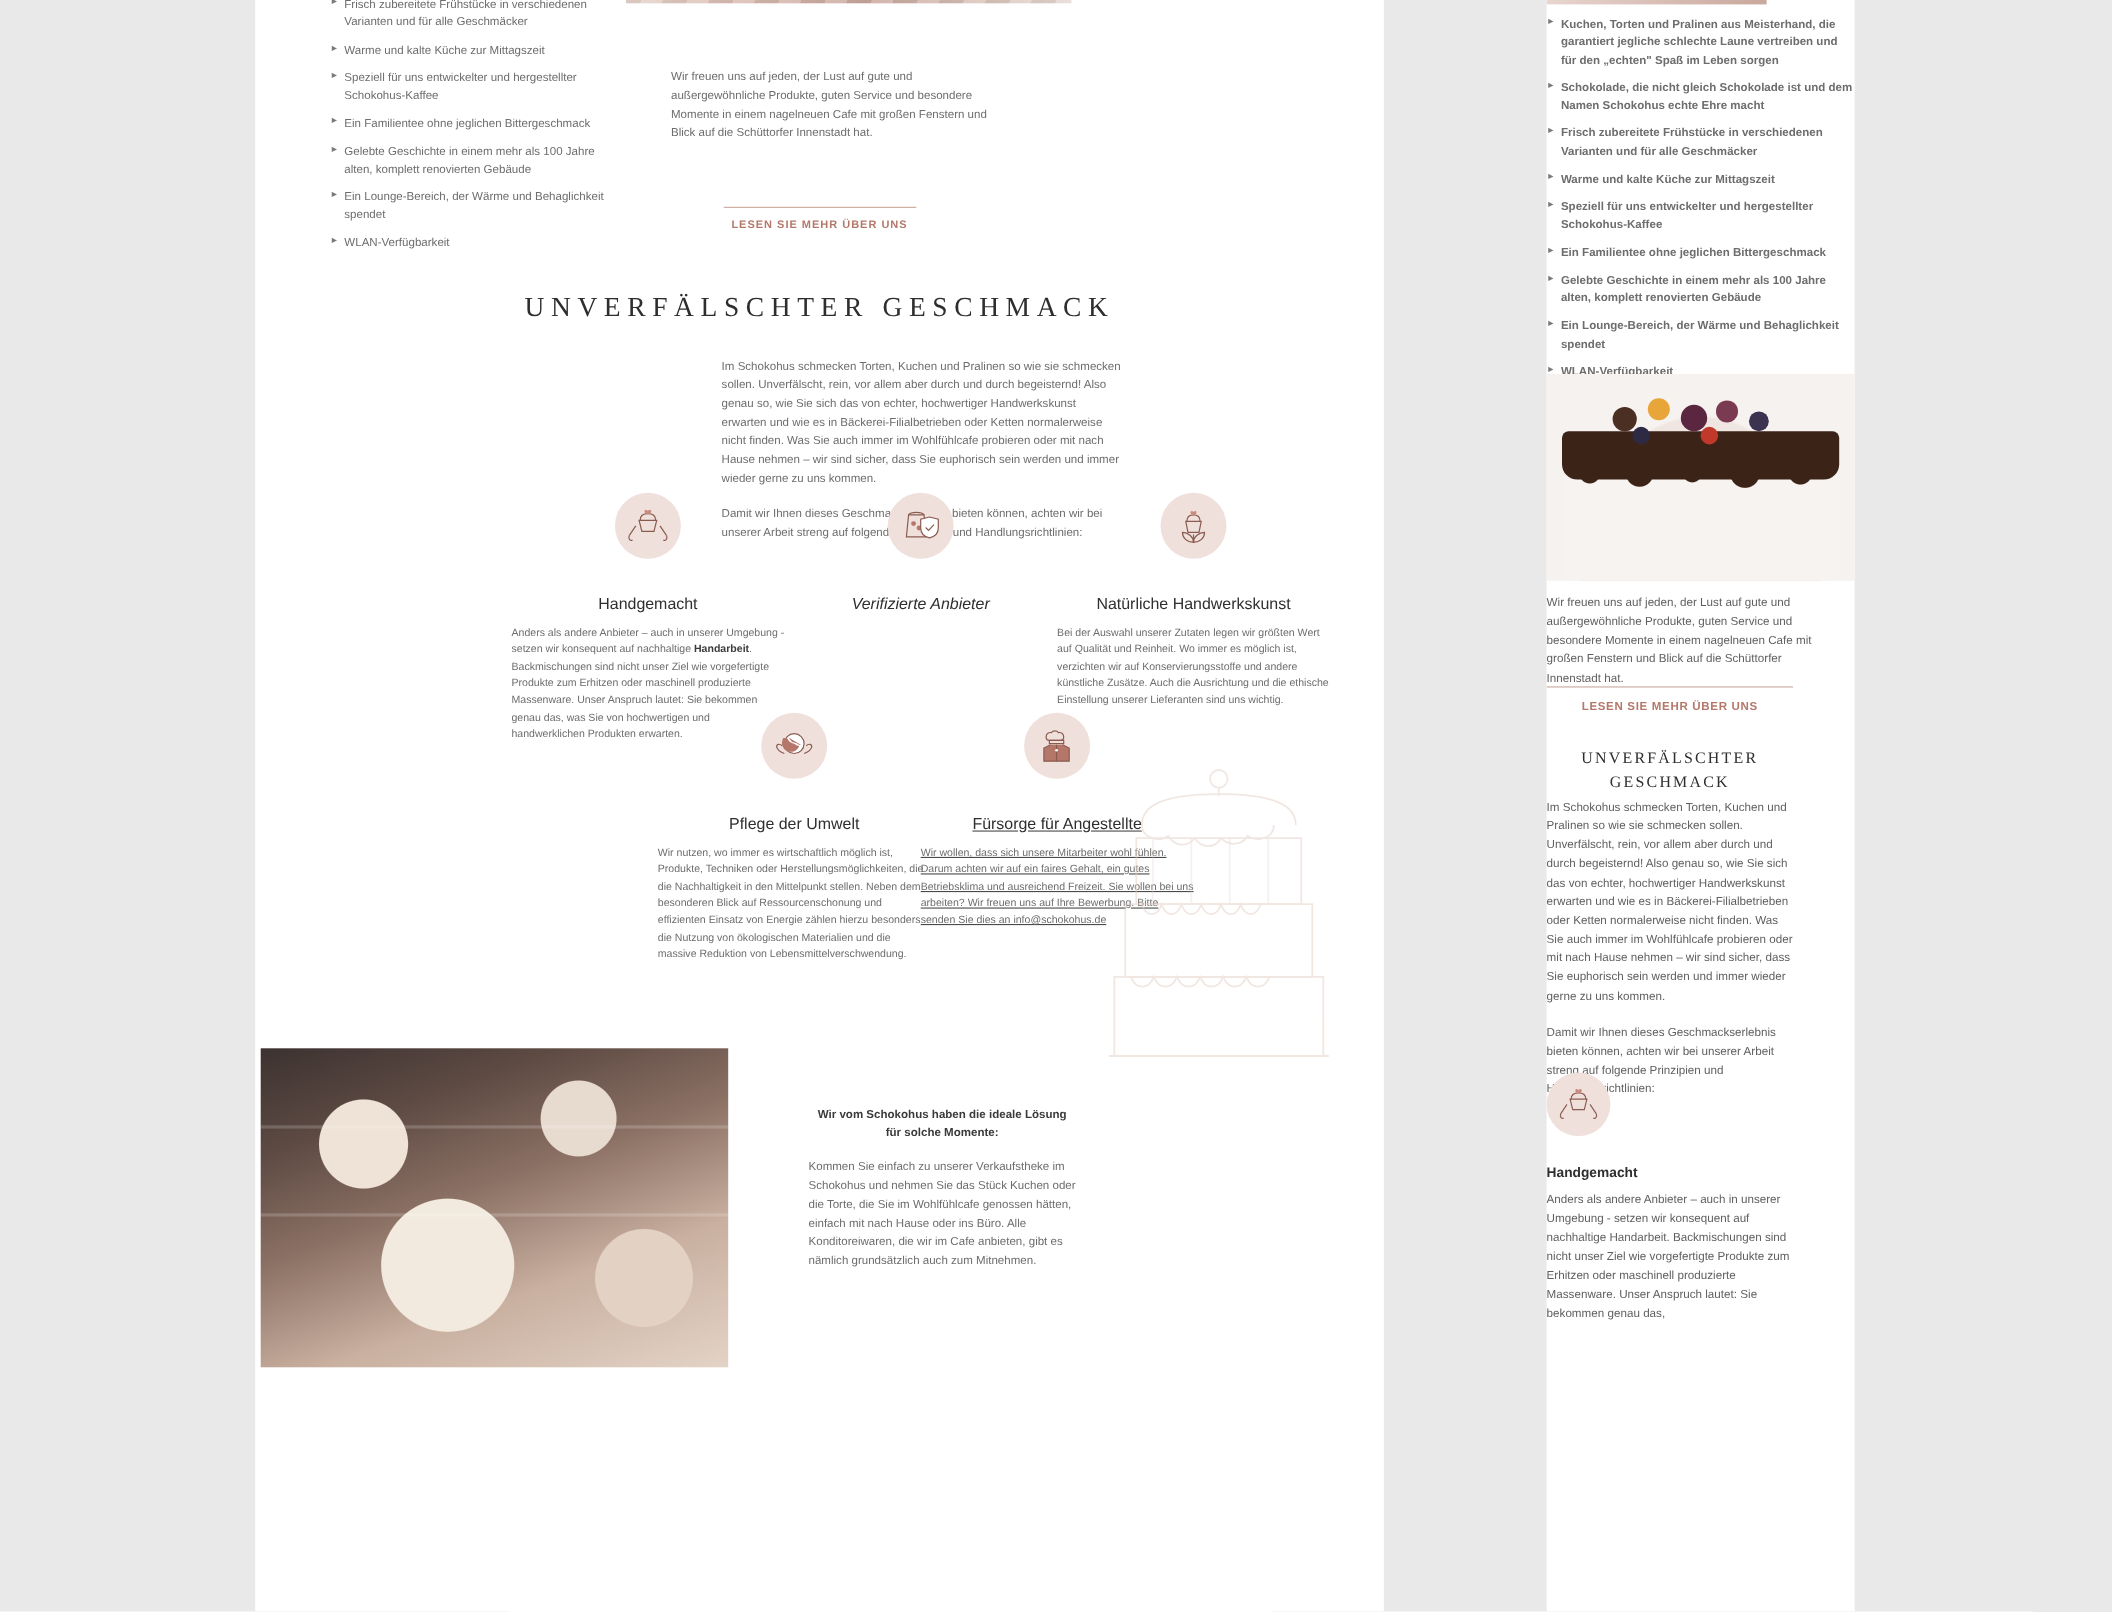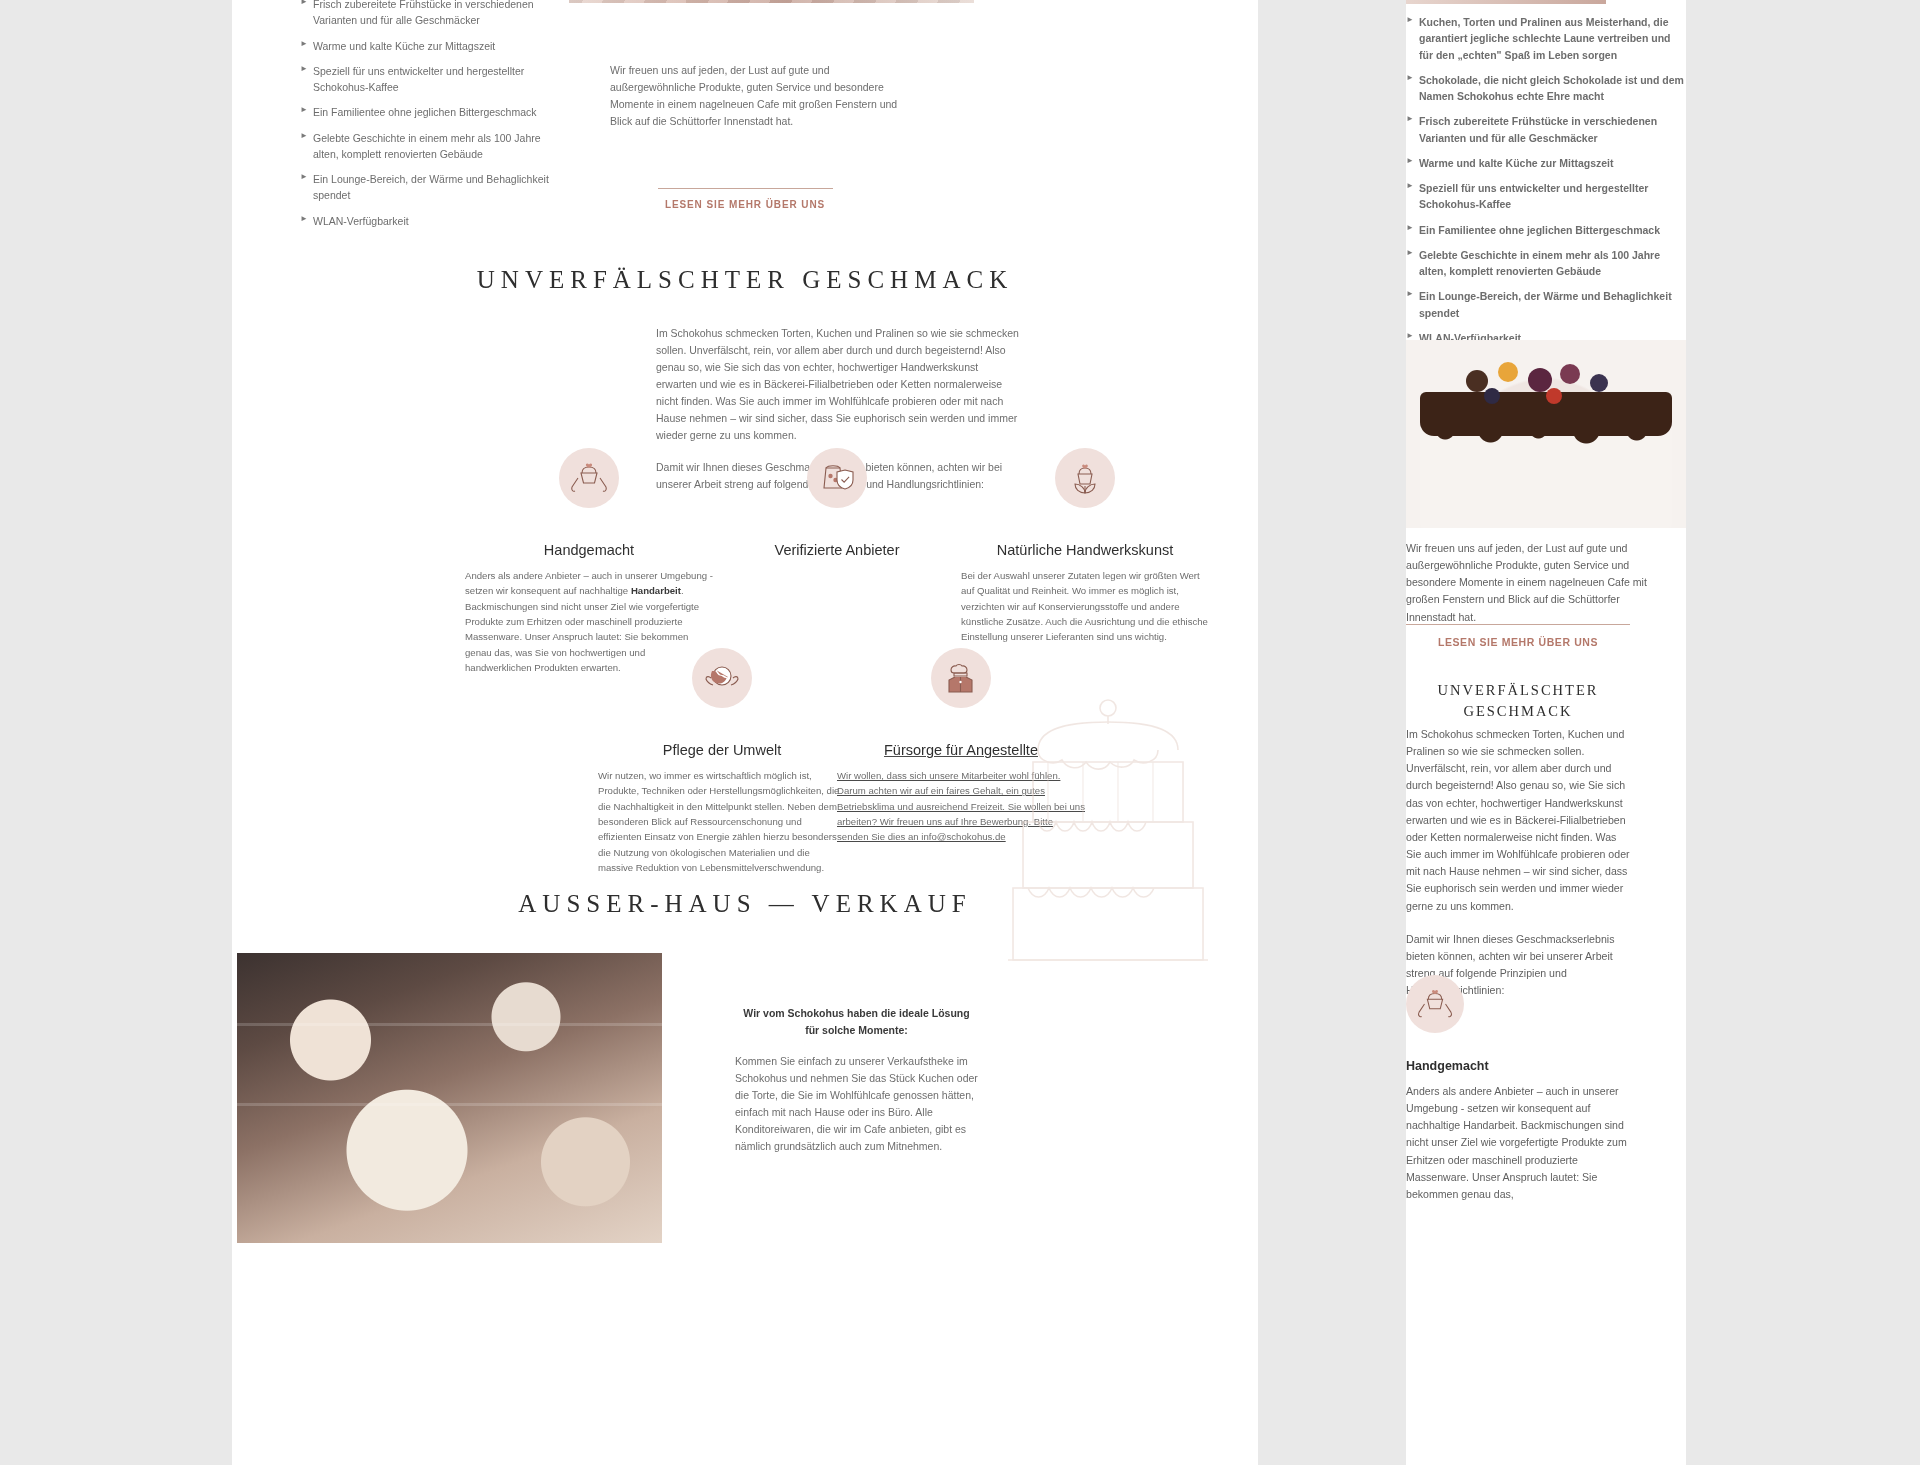--- a/index.html
+++ b/index.html
@@ -69,21 +69,21 @@
     width:60px;height:60px;border-radius:50%;background:#f0e0dc;
     margin:0 auto;position:relative;
   }
   .card .ico{position:absolute;left:50%;top:50%;transform:translate(-50%,-50%);}
   .card h3{
     font-size:14.5px;font-weight:400;color:#2f2f2f;margin:34px 0 10px;
   }
   .card .body{font-size:9.6px;line-height:1.6;color:#6d6d6d;text-align:left;}
   .card .body b{color:#3a3a3a;}
   .c1{left:233px;top:0;}
-  .c2{left:481px;top:0;}
+  .c2{left:481px;top:0;font-style:italic;}
   .c3{left:729px;top:0;}
   .c4{left:366px;top:200px;}
   .c5{left:605px;top:200px;text-decoration:underline;}
 
   
   .cake-outline{position:absolute;right:20px;top:630px;width:260px;height:360px;opacity:.5;}
 
   .d-h2b{position:absolute;left:0;top:890px;width:1026px;}
 
   .d-shop{position:absolute;left:0;top:945px;width:1026px;height:420px;}
@@ -283,23 +283,20 @@
           <path d="M35 258h190v72H35z"></path>
           <path d="M30 330h200"></path>
           <path d="M70 132v60M105 132v60M140 132v60M175 132v60" opacity=".6"></path>
           <path d="M60 192c4 12 14 12 18 0 4 12 14 12 18 0 4 12 14 12 18 0 4 12 14 12 18 0 4 12 14 12 18 0 4 12 14 12 18 0"></path>
           <path d="M50 258c5 12 16 12 21 0 5 12 16 12 21 0 5 12 16 12 21 0 5 12 16 12 21 0 5 12 16 12 21 0 5 12 16 12 21 0"></path>
           <circle cx="130" cy="78" r="8"></circle>
           <path d="M130 86v8"></path>
         </svg>
       </span>
 
-      <div class="d-h2b">
-        <h2 class="section">AUSSER-HAUS — VERKAUF</h2>
-      </div>
 
       <div class="d-shop">
         <div class="shop-photo">
           <div class="shelf" style="top:70px"></div>
           <div class="shelf" style="top:150px"></div>
         </div>
         <div class="shop-text para">
           <p class="bold">Wir vom Schokohus haben die ideale Lösung für solche Momente:</p>
           <p>Kommen Sie einfach zu unserer Verkaufstheke im Schokohus und nehmen Sie das Stück Kuchen oder die Torte, die Sie im Wohlfühlcafe genossen hätten, einfach mit nach Hause oder ins Büro. Alle Konditoreiwaren, die wir im Cafe anbieten, gibt es nämlich grundsätzlich auch zum Mitnehmen.</p>
         </div>

